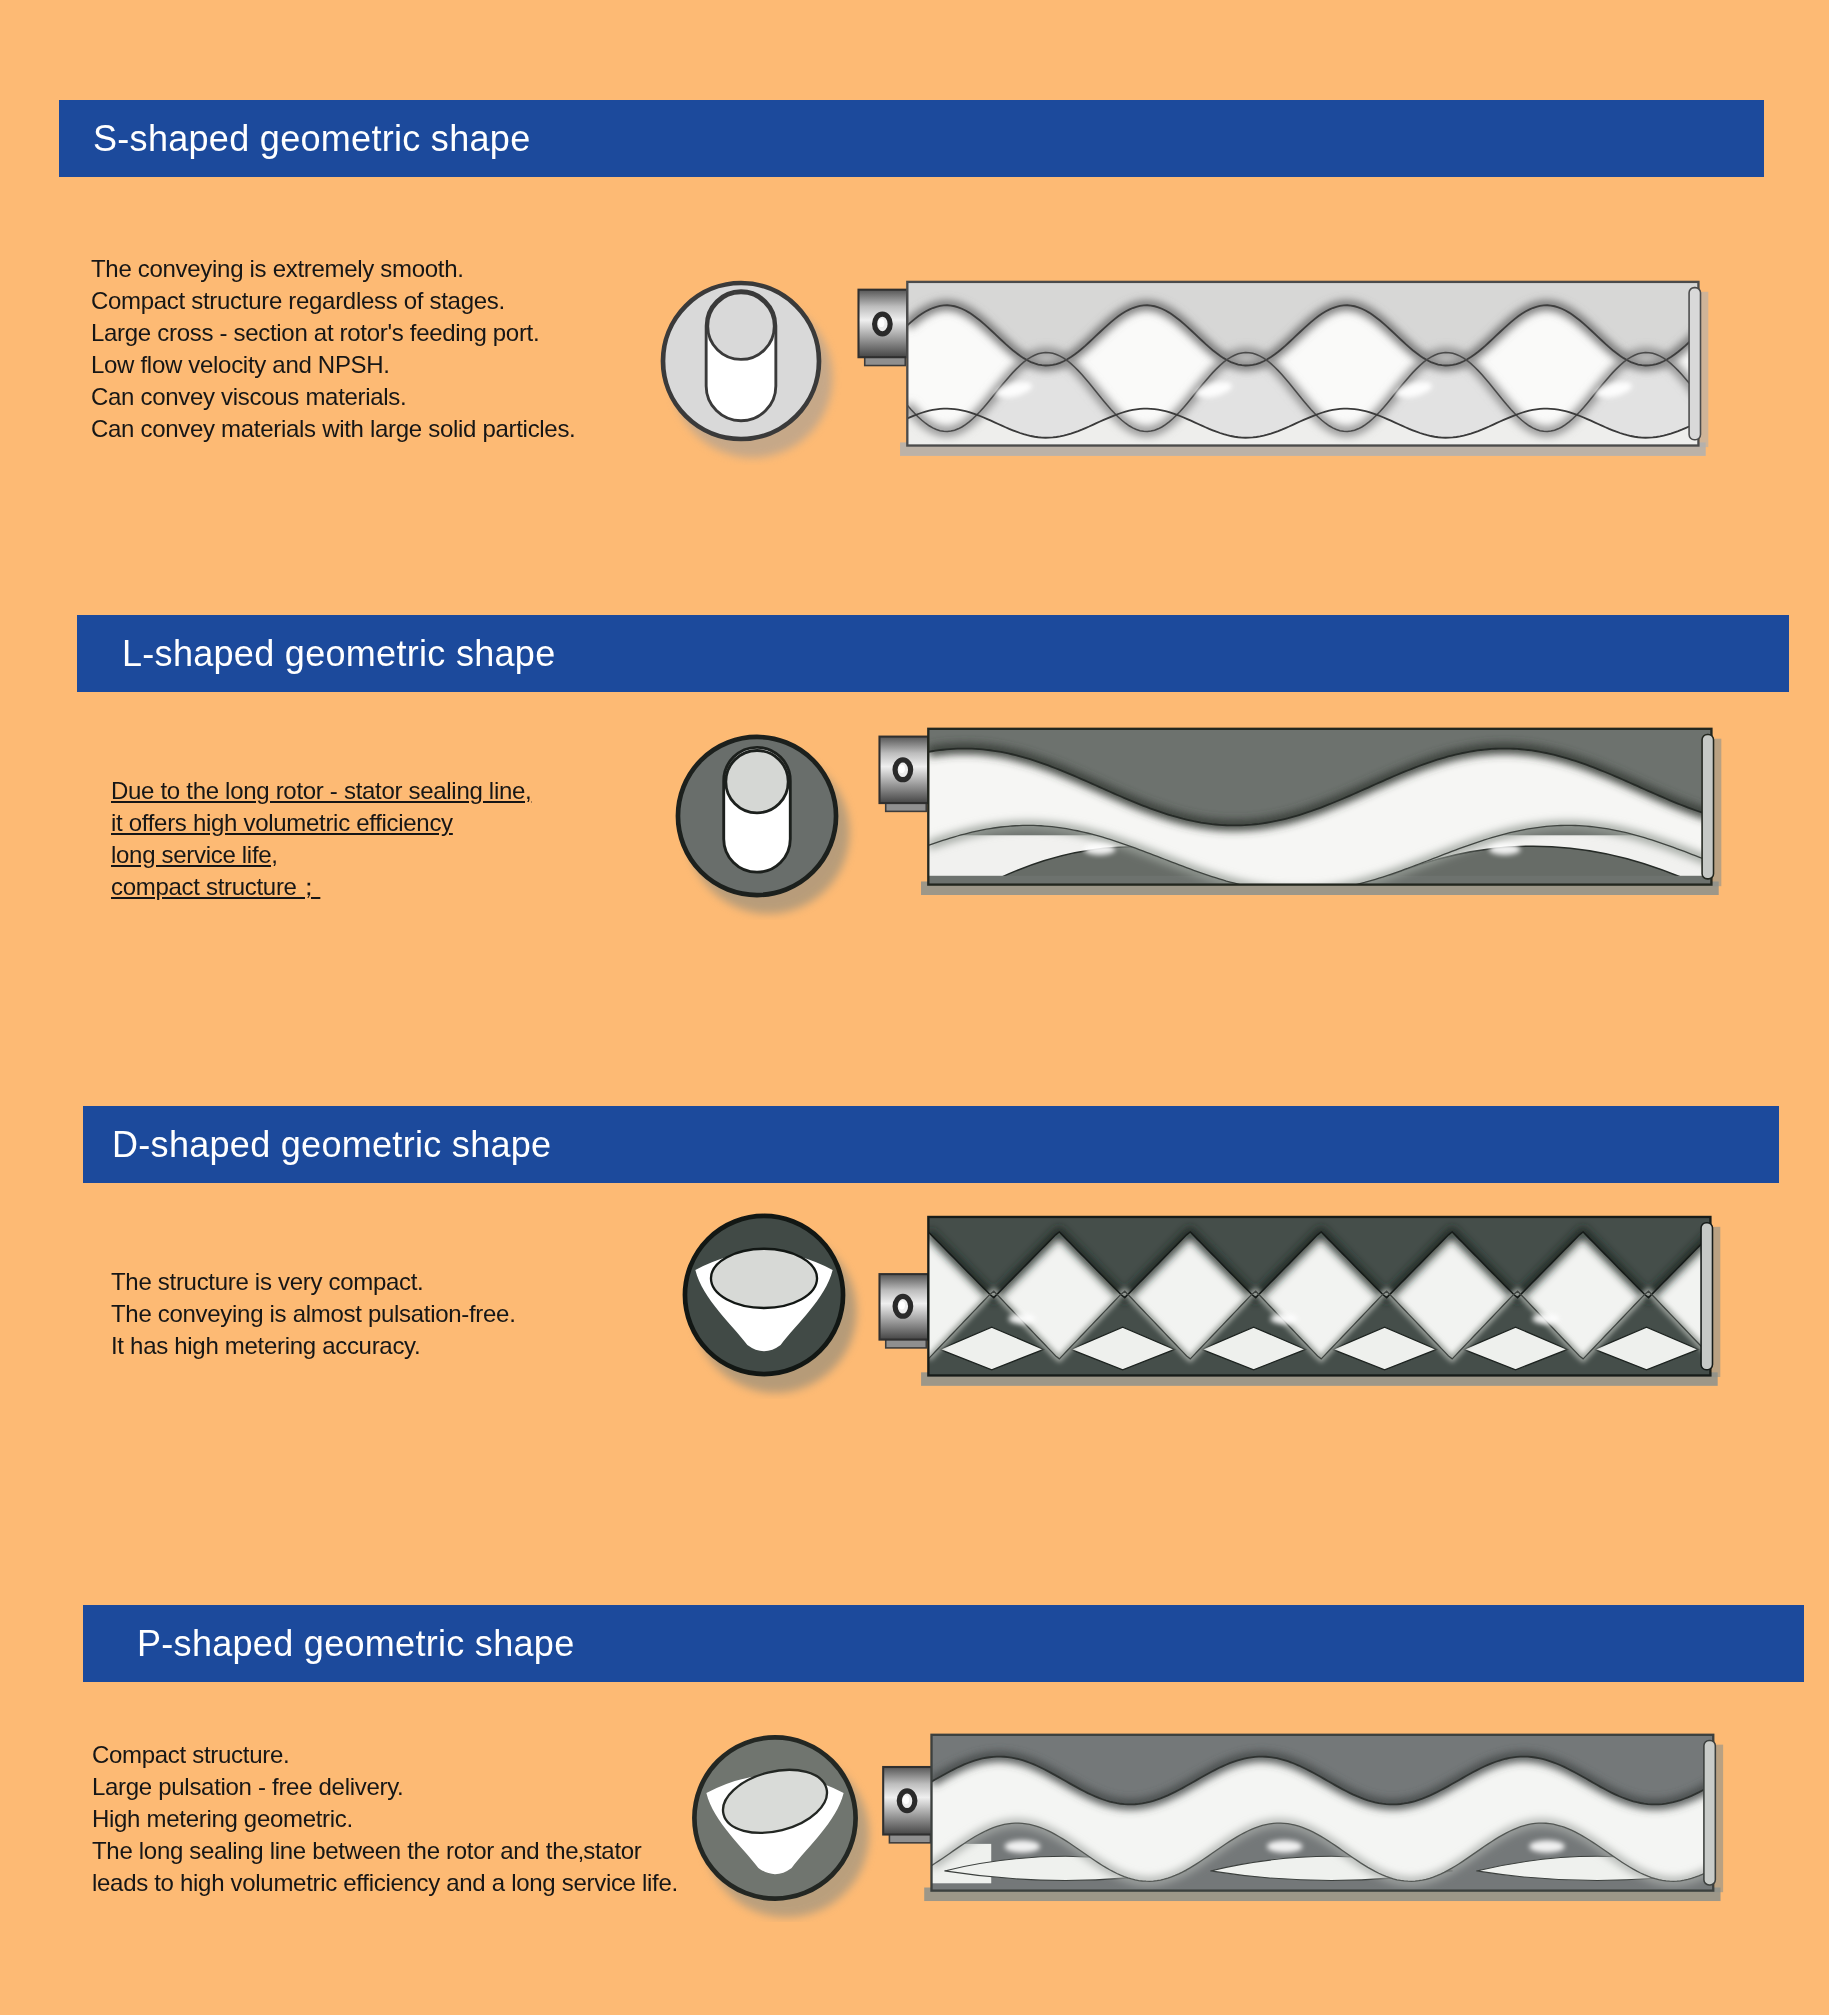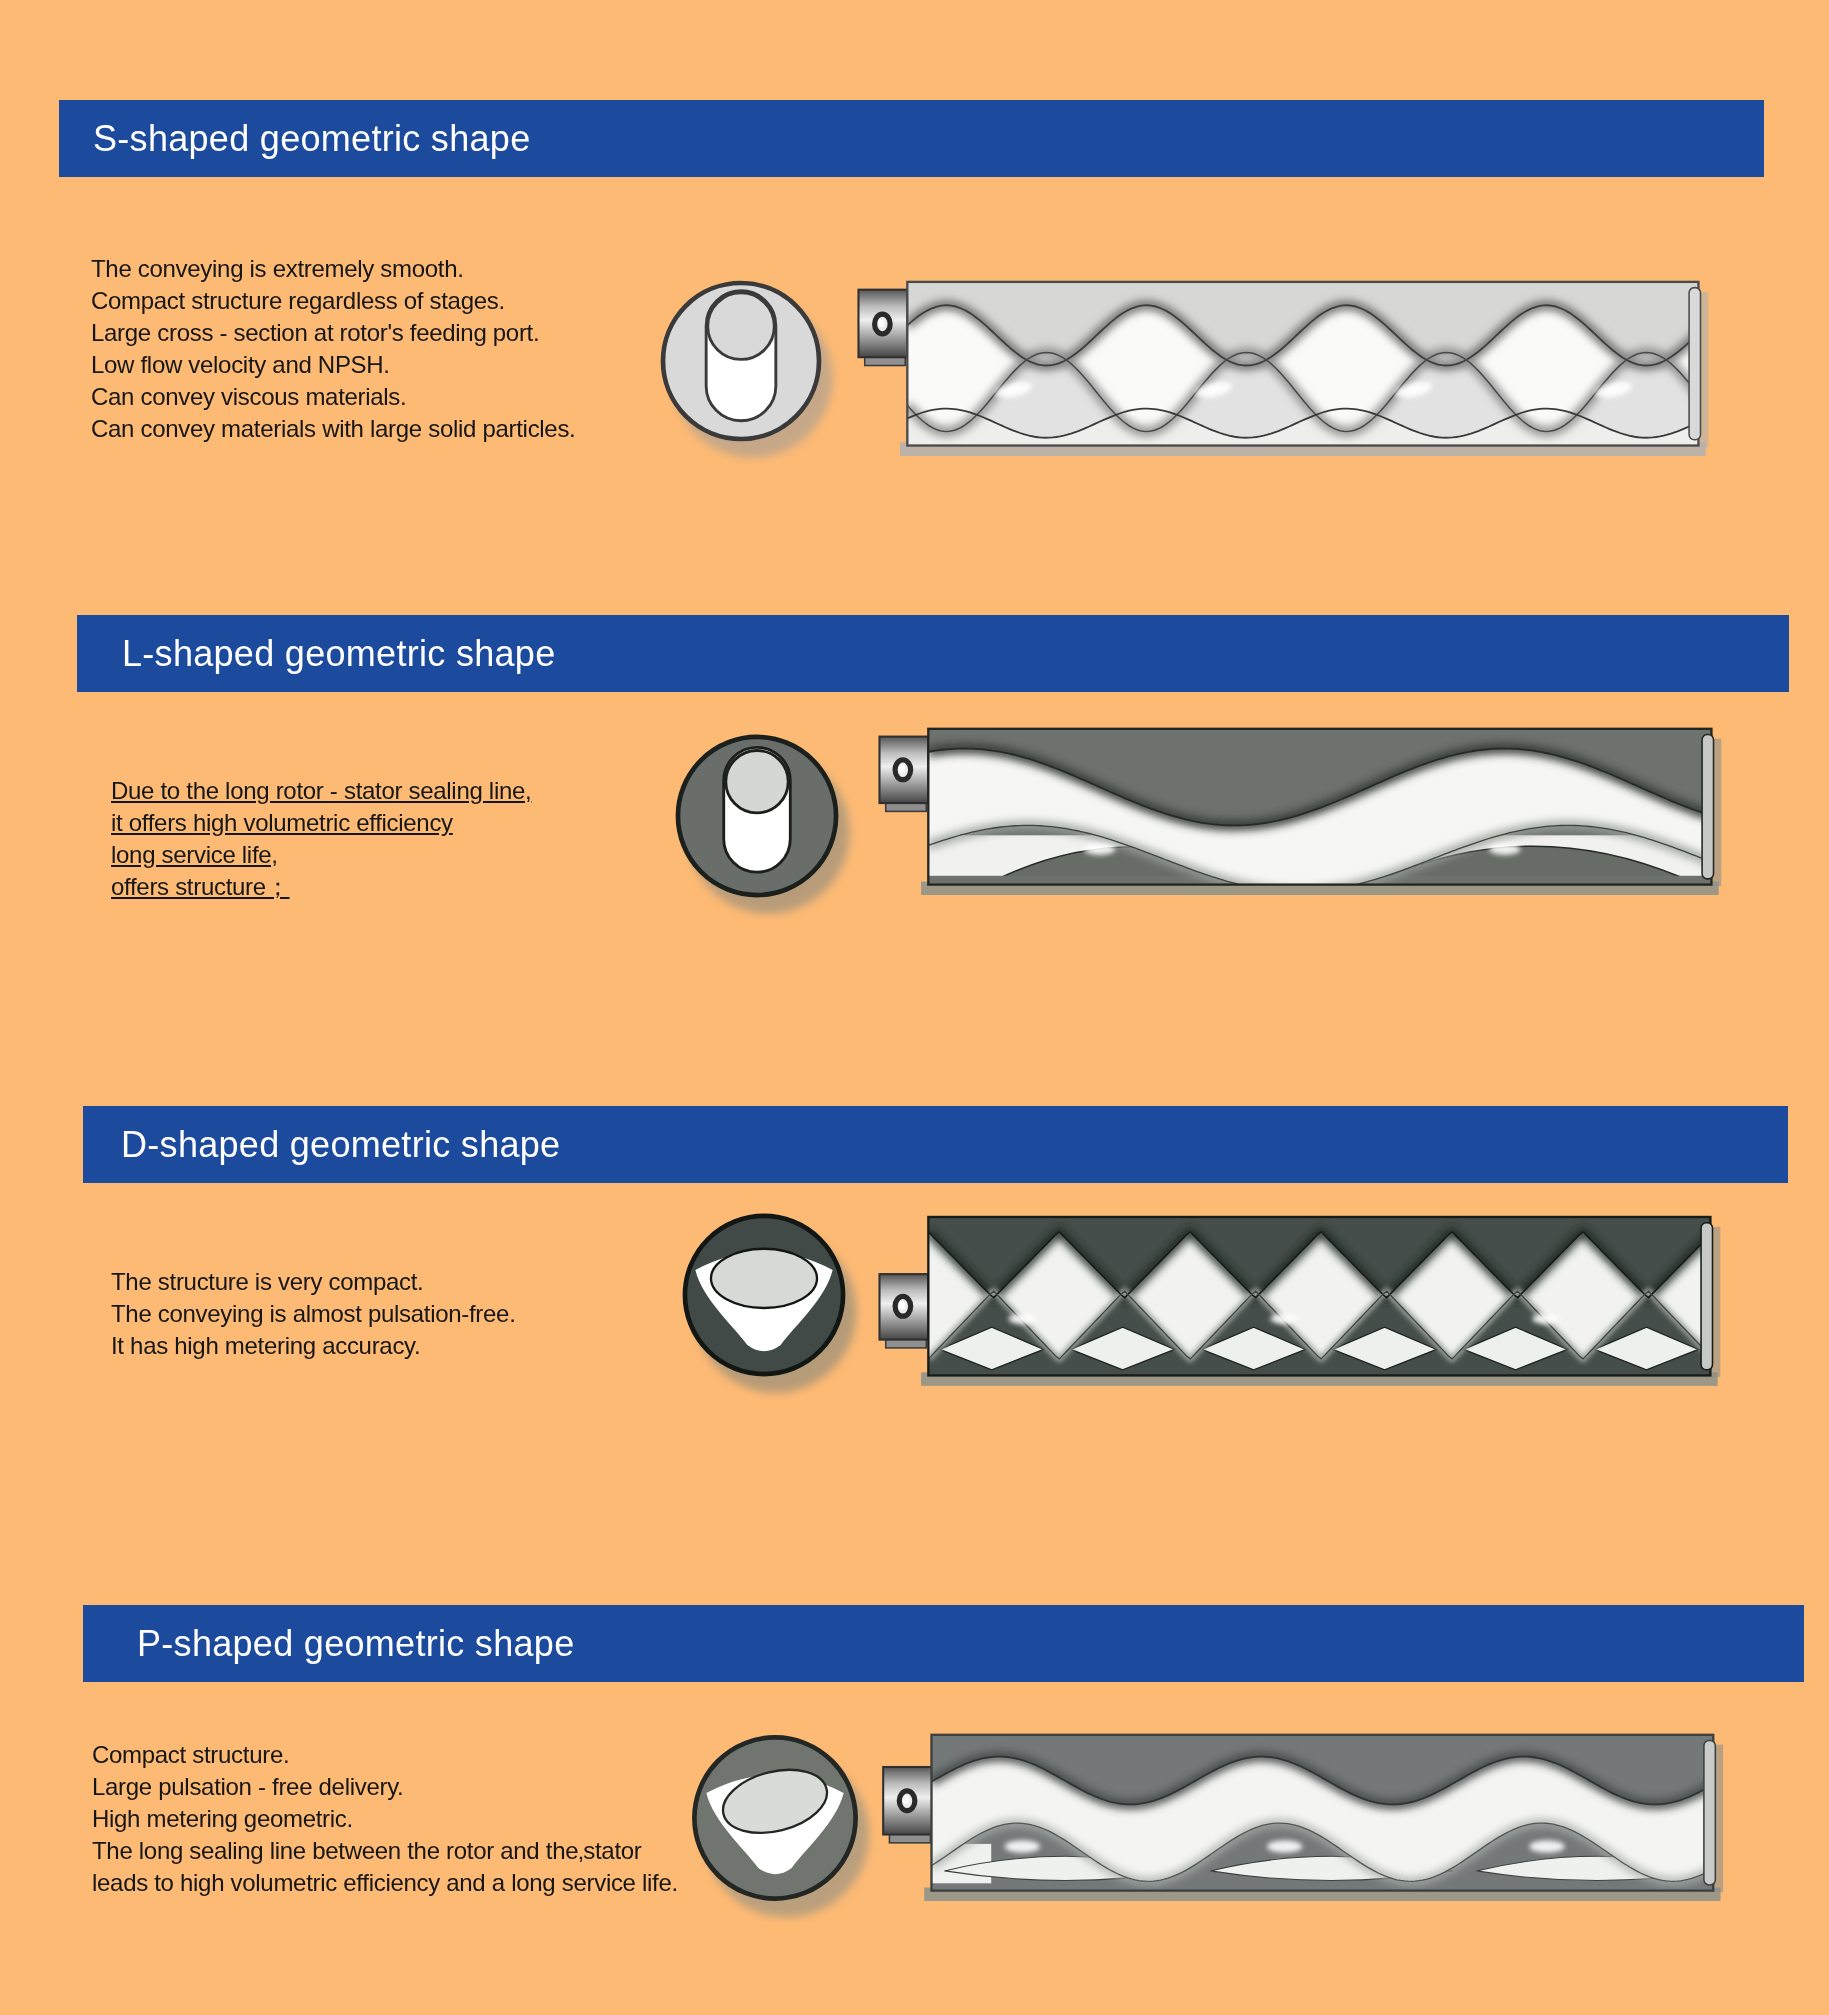--- a/index.html
+++ b/index.html
@@ -2,21 +2,21 @@
 <html style="font-size:8.3px"><head>
 <meta charset="utf-8">
 <style>
   html,body{margin:0;padding:0;background:#ffffff;}
   #page{position:relative;width:1830px;height:2015px;background:#fdba74;overflow:hidden;
         font-family:"Liberation Sans",sans-serif;}
   .hdr{position:absolute;background:#1c4a9c;color:#ffffff;display:flex;align-items:center;z-index:2;}
   .hdr .t{font-size:36px;font-weight:400;letter-spacing:0.3px;white-space:nowrap;}
   .hdr1{left:59px;top:100px;width:1671px;height:77px;padding-left:34px;}
   .hdr2{left:77px;top:615px;width:1667px;height:77px;padding-left:45px;}
-  .hdr3{left:83px;top:1106px;width:1667px;height:77px;padding-left:38px;}
+  .hdr3{left:83px;top:1106px;width:1667px;height:77px;padding-left:29px;}
   .hdr4{left:83px;top:1605px;width:1667px;height:77px;padding-left:54px;}
   .txt{position:absolute;z-index:5;color:#161616;font-size:24px;line-height:32px;
        letter-spacing:-0.3px;white-space:nowrap;}
   .txt1{left:91px;top:253px;}
   .txt2{left:111px;top:775px;text-decoration:underline;}
   .txt3{left:111px;top:1266px;}
   .txt4{left:92px;top:1739px;}
   svg.ill{position:absolute;z-index:1;}
 </style>
 </head>
@@ -100,21 +100,21 @@
       <rect x="1650" y="26" width="22" height="293" rx="10" fill="#d9d9d9" stroke="#4b4b4b" stroke-width="3"></rect>
     </svg>
 
   <div class="hdr hdr2">
     <span class="t">L-shaped geometric shape</span>
   </div>
   <div class="txt txt2">
     <div>Due to the long rotor - stator sealing line,</div>
     <div>it offers high volumetric efficiency</div>
     <div>long service life,</div>
-    <div>offers structure；</div>
+    <div>compact structure；</div>
   </div>
   <svg id="cross1" class="ill" style="left:653px;top:712px" width="208" height="208" viewBox="0 0 400 400">
       <defs>
         <filter id="b5cross1" x="-40%" y="-40%" width="180%" height="180%">
           <feGaussianBlur stdDeviation="5"></feGaussianBlur>
         </filter>
         <filter id="b8cross1" x="-40%" y="-40%" width="180%" height="180%">
           <feGaussianBlur stdDeviation="8"></feGaussianBlur>
         </filter>
         <linearGradient id="cgcross1" x1="0" y1="0" x2="0" y2="1">

